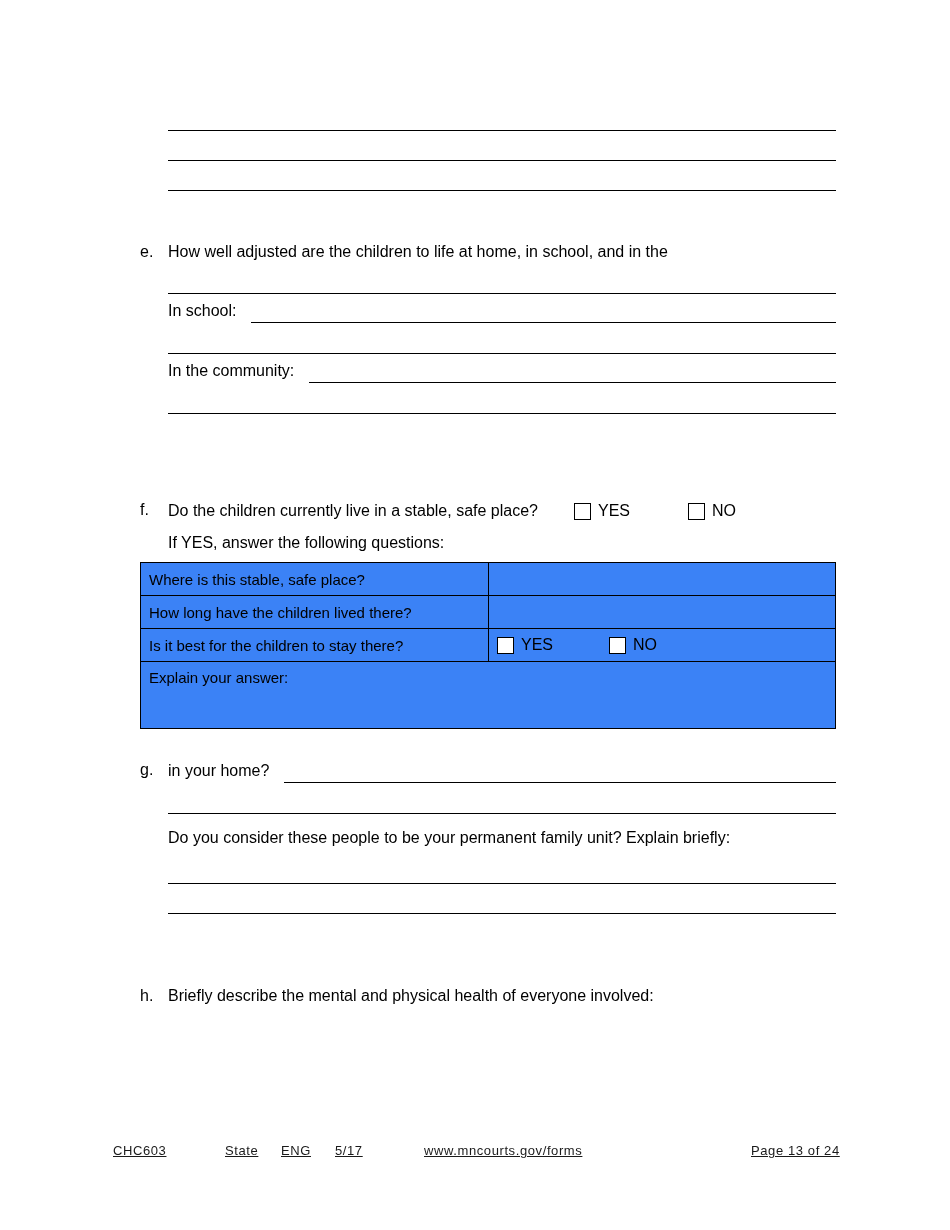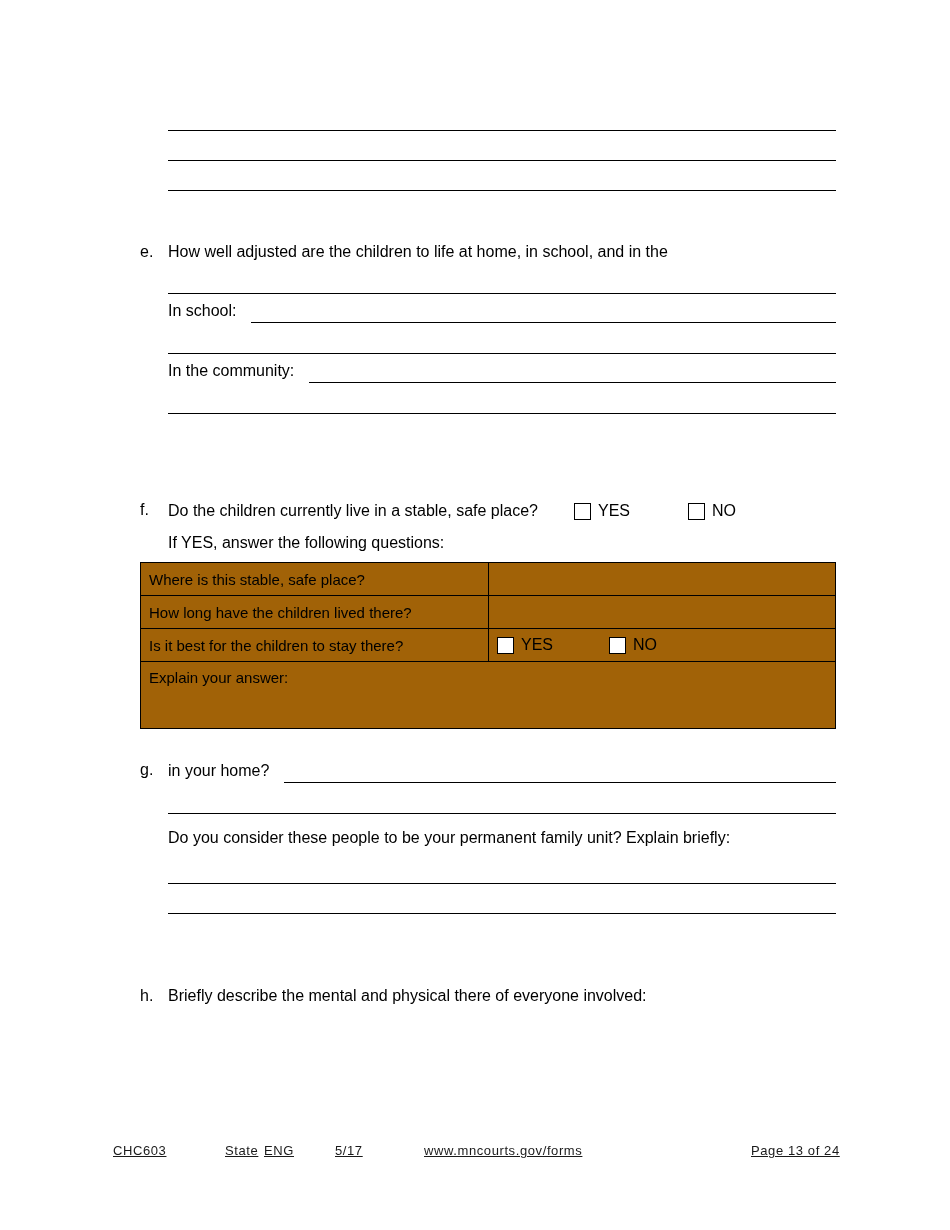--- a/index.html
+++ b/index.html
@@ -42,39 +42,39 @@
   .cb-group .checkbox { margin-right:7px; }
 
   
   .f-question-row { display:flex; align-items:center; height:34px; margin-left:28px; }
   .f-question-row .q { white-space:nowrap; }
   .f-question-row .cb-group.first { margin-left:36px; }
   .f-question-row .cb-group.second { margin-left:58px; }
   .if-yes-row { line-height:30px; margin-left:28px; }
 
   
-  .qtable { border:1px solid #000; width:696px; margin-top:4px; background:#a16207; }
+  .qtable { border:1px solid #000; width:696px; margin-top:4px; background:#3b82f6; }
   .trow { display:flex; border-bottom:1px solid #000; height:33px; }
   .trow:last-child { border-bottom:none; }
   .trow.explain { height:66px; }
   .tcell { display:flex; align-items:center; padding:0 8px; font-size:15px; }
   .tcell.left { width:348px; border-right:1px solid #000; flex:0 0 348px; }
   .tcell.right { flex:1 1 auto; font-size:16px; }
   .tcell.full { flex:1 1 auto; align-items:flex-start; padding-top:7px; }
   .yesno .cb-group.second { margin-left:56px; }
 
   
   .underlined { text-underline-offset:3px; }
 
   
   .footer { position:absolute; top:1143px; left:0; width:950px; font-size:13px; color:#1a1a1a; }
   .footer span { position:absolute; white-space:nowrap; letter-spacing:0.6px;text-decoration:underline; }
   .f-num  { left:113px; }
   .f-state{ left:225px; }
-  .f-lang { left:264px;text-align:center; }
+  .f-lang { left:281px;text-align:center; }
   .f-rev  { left:335px;text-align:right; }
   .f-url  { left:424px; letter-spacing:0; }
   .f-page { left:751px; letter-spacing:0; }
 
   .spacer8 { height:8px; }
 </style>
 </head>
 <body>
 
 <div class="page">
@@ -162,21 +162,21 @@
   </section>
 
   <section class="item" id="item-h">
     <span class="letter">h.</span>
     <div class="indent">
       <div class="text-line">
         <span>Briefly describe the</span>
         <span class="underlined">mental</span>
         <span>and</span>
         <span class="underlined">physical</span>
-        <span>there of everyone involved:</span>
+        <span>health of everyone involved:</span>
       </div>
     </div>
   </section>
 
   <div class="footer">
     <span class="f-num">CHC603</span>
     <span class="f-state">State</span>
     <span class="f-lang">ENG</span>
     <span class="f-rev">5/17</span>
     <span class="f-url">www.mncourts.gov/forms</span>

